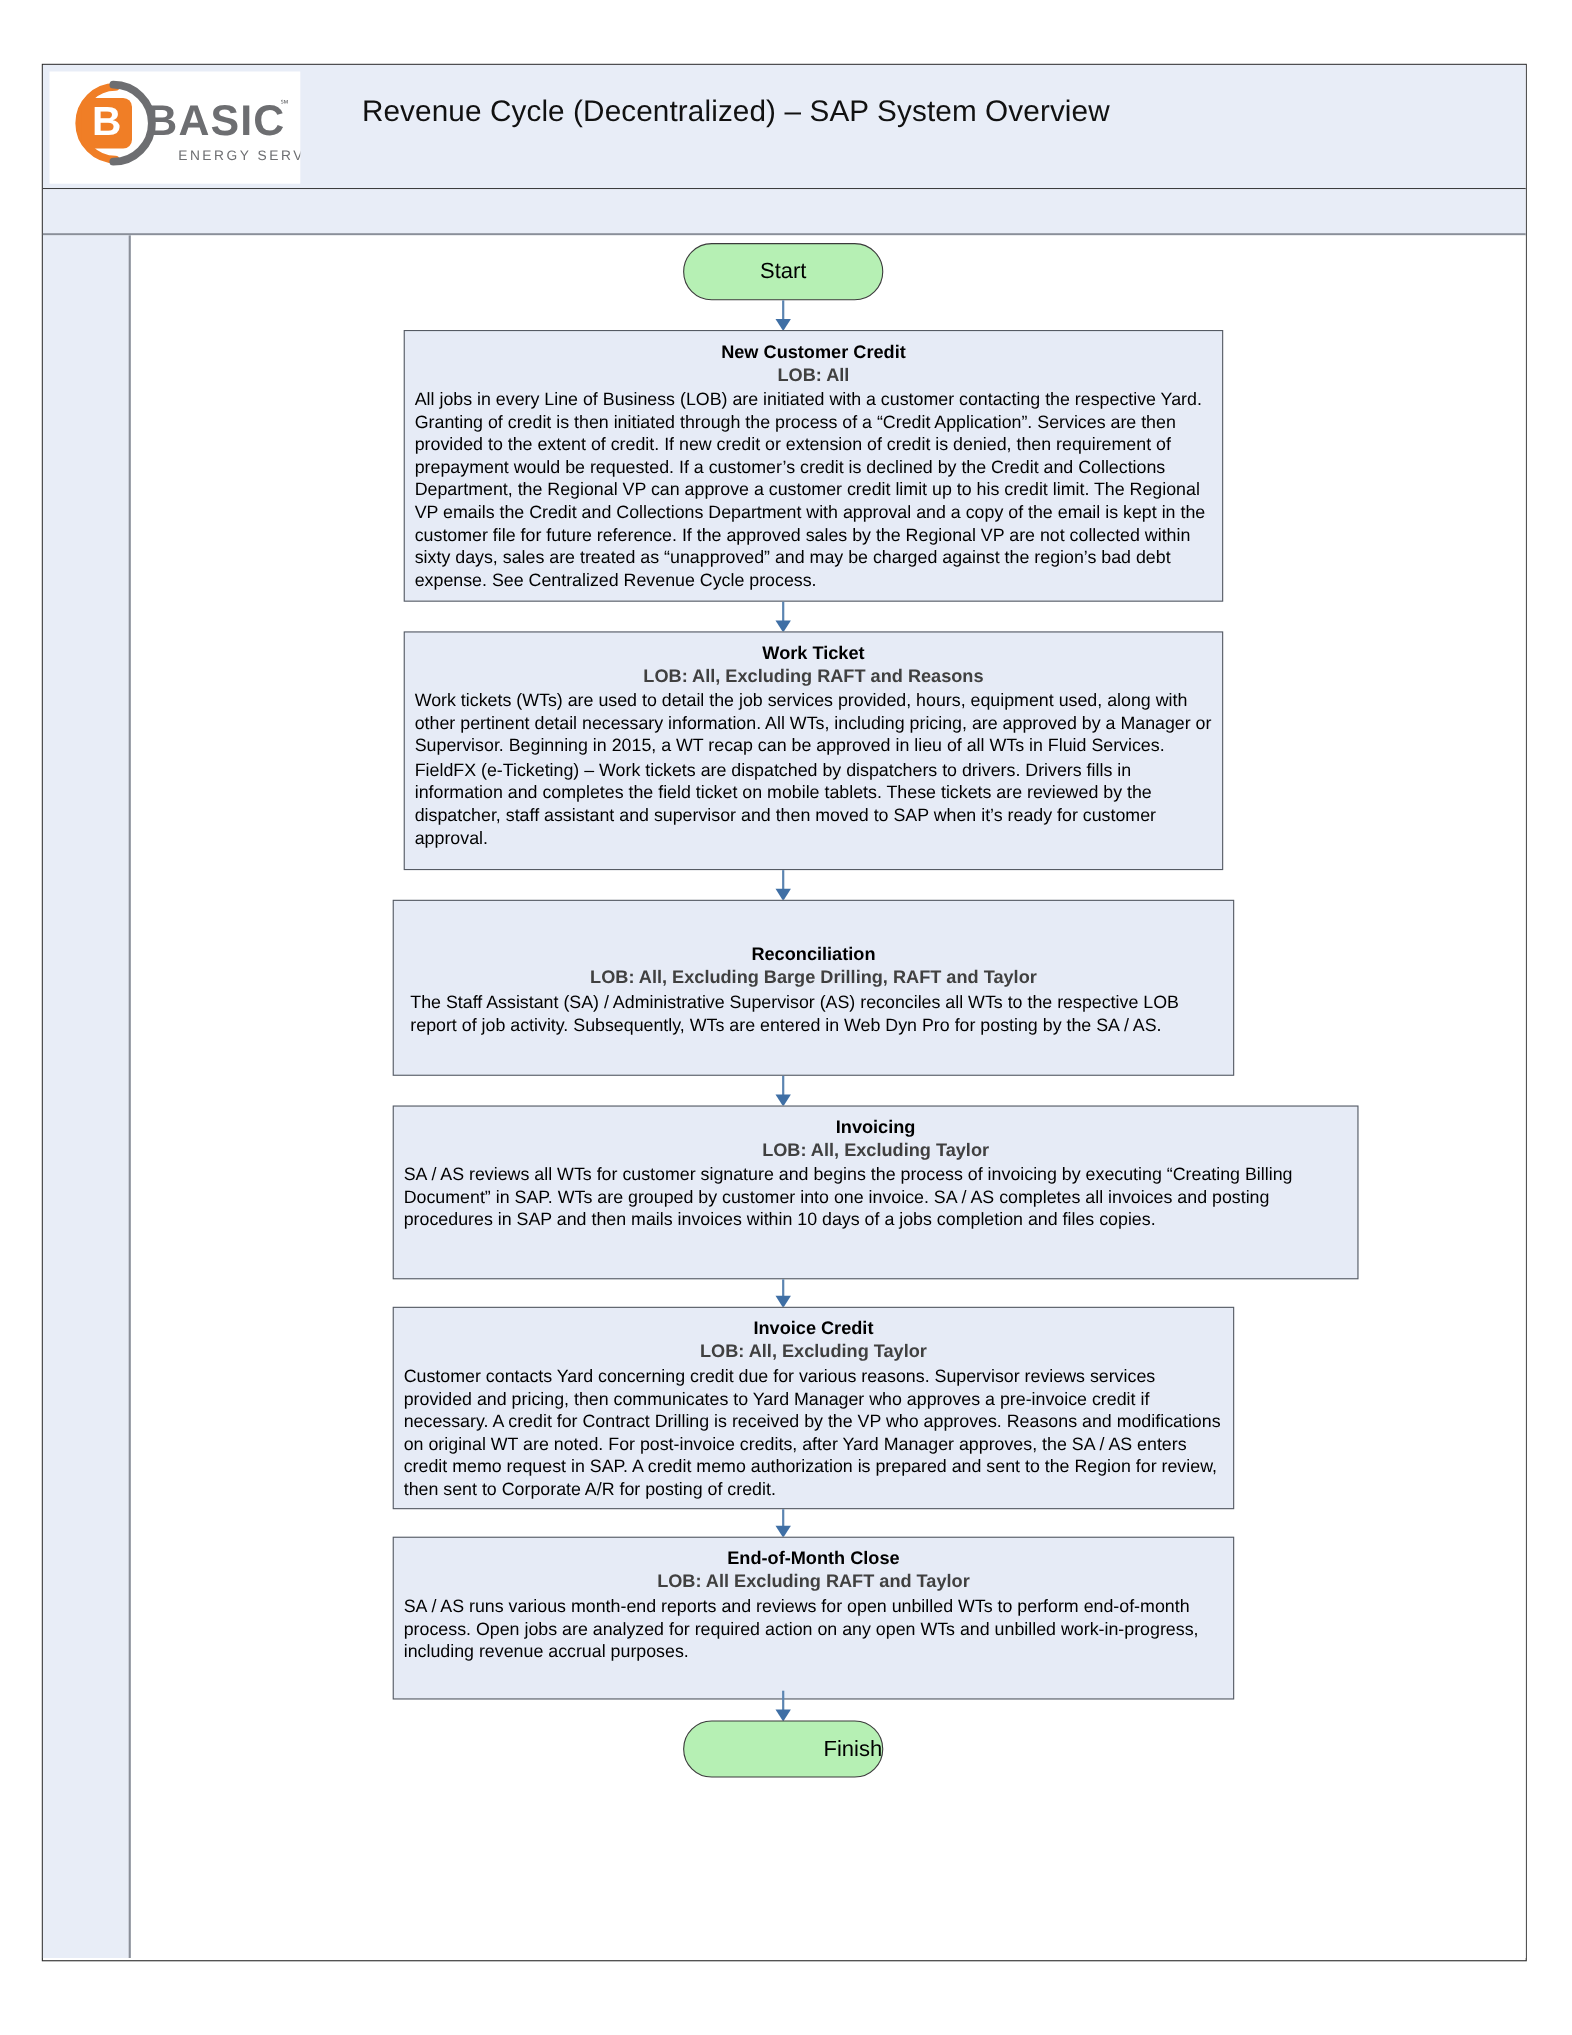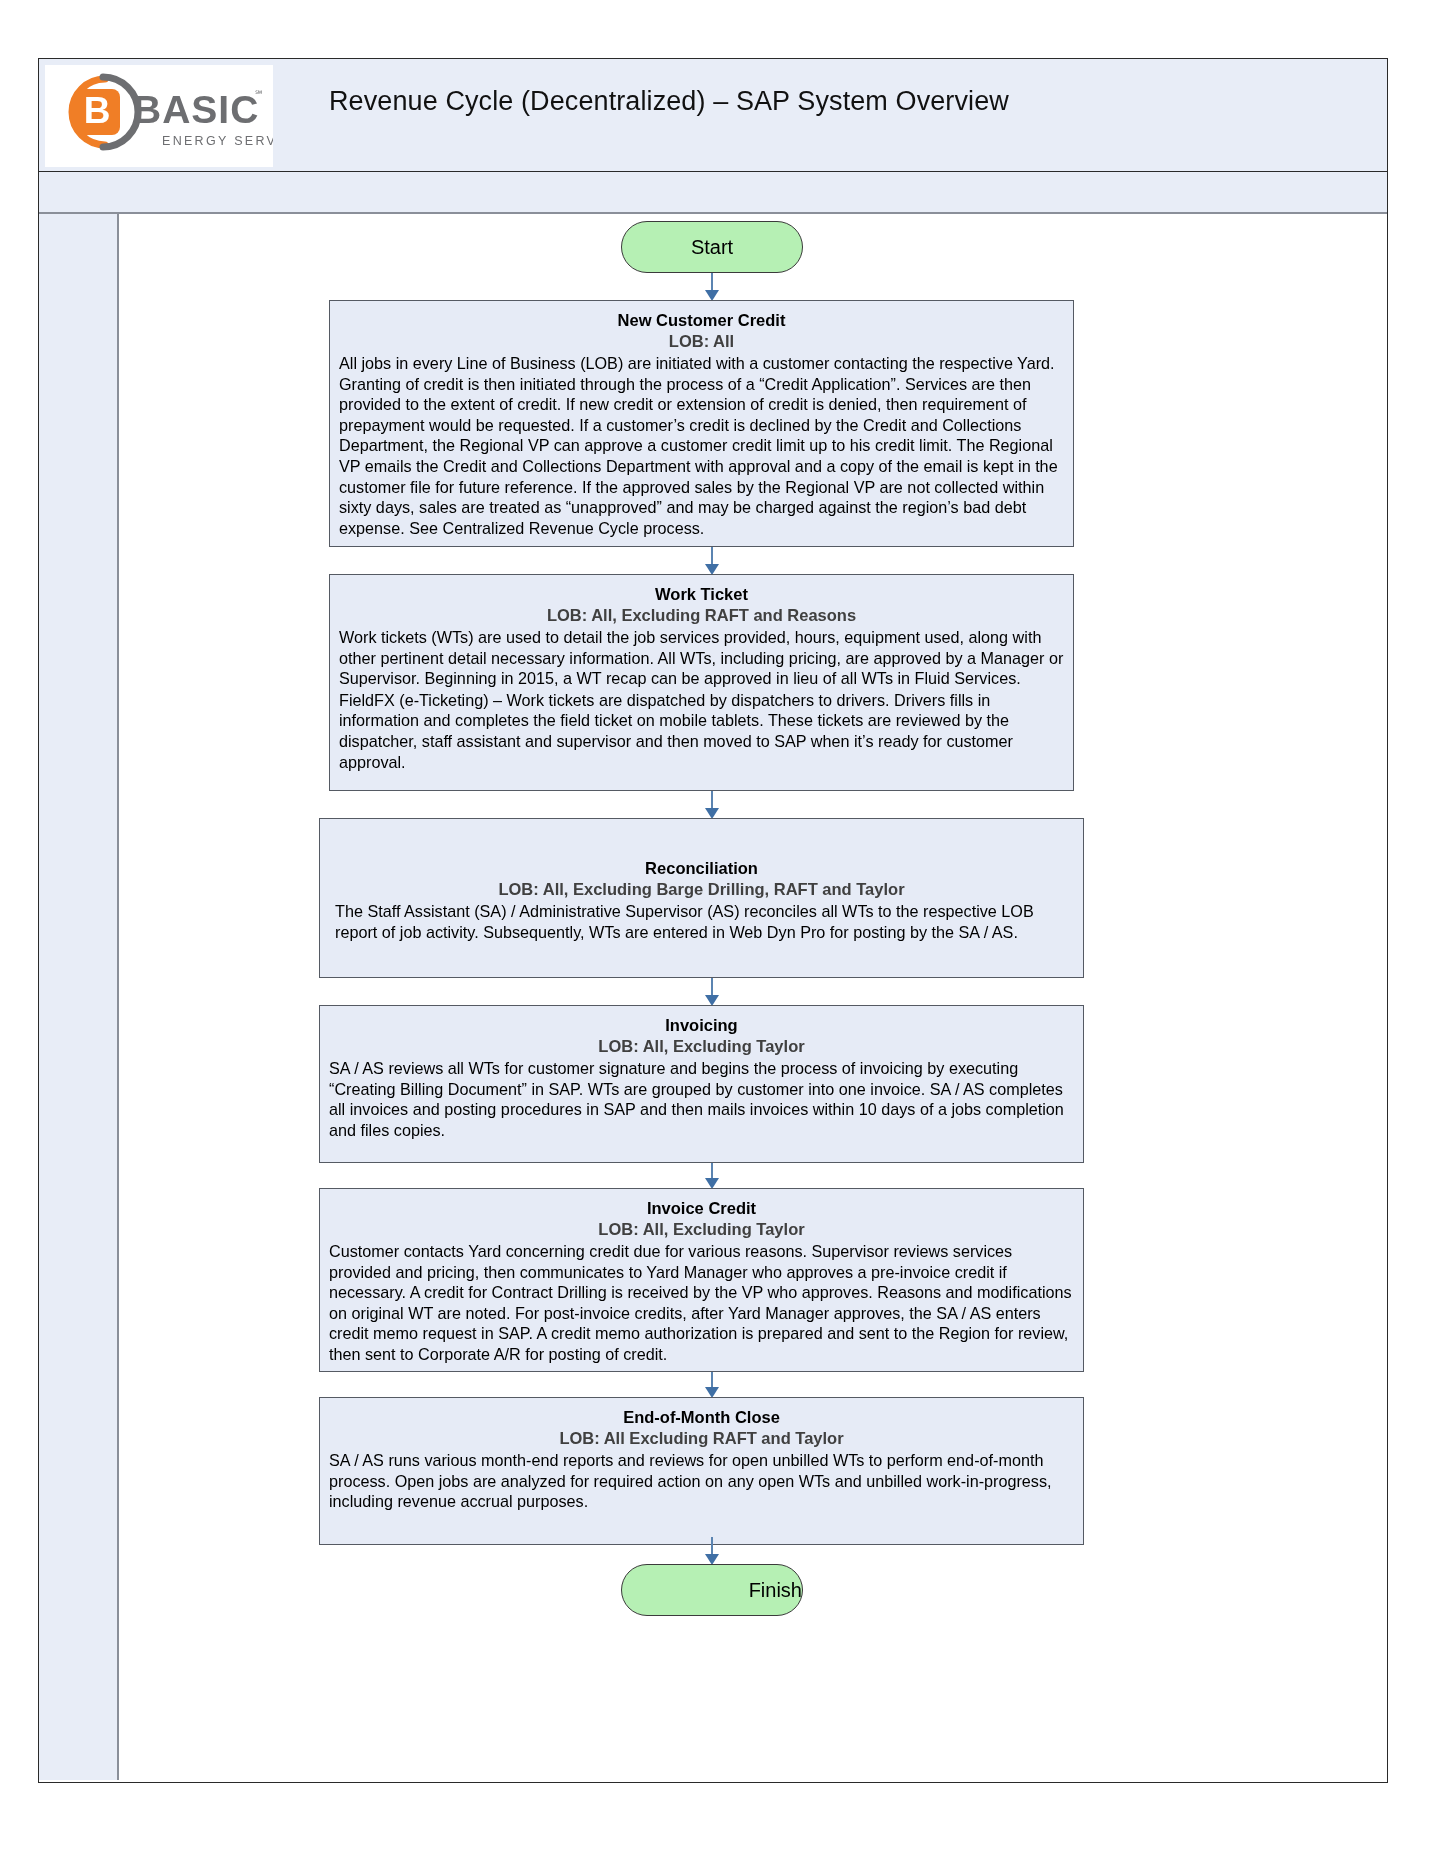--- a/index.html
+++ b/index.html
@@ -106,20 +106,21 @@
     color: #000;
     box-sizing: border-box;
   }
 
   .pbox {
     position: absolute;
     background: #e6ebf6;
     border: 1.5px solid #555a63;
     box-sizing: border-box;
     padding: 9px 9px 8px 9px;
+    margin-left: 38px;
   }
   .pbox .ptitle {
     text-align: center;
     font-weight: bold;
     font-size: 16.5px;
     line-height: 21px;
     color: #000;
   }
   .pbox .plob {
     text-align: center;
@@ -233,21 +234,21 @@
         <div class="ptitle" style="margin-top:30px;">Reconciliation</div>
         <div class="plob">LOB:  All, Excluding Barge Drilling, RAFT and Taylor</div>
         <div class="pbody indent-center">The Staff Assistant (SA) / Administrative Supervisor (AS) reconciles all WTs to the respective LOB report of job activity. Subsequently, WTs are entered in Web Dyn Pro for posting by the SA / AS.</div>
       </div>
 
       <div class="arrow" style="left:585px; top:764px; height:28px;">
         <div class="stem" style="height:18px;"></div>
         <div class="head" style="top:17px;"></div>
       </div>
 
-      <div class="pbox" style="left:200px; top:791px; width:765px; height:158px;">
+      <div class="pbox" style="left:200px; top:791px; width:878px; height:158px;">
         <div class="ptitle">Invoicing</div>
         <div class="plob">LOB:  All, Excluding Taylor</div>
         <div class="pbody">SA / AS reviews all WTs for customer signature and begins the process of invoicing by executing “Creating Billing Document” in SAP.  WTs are grouped by customer into one invoice.  SA / AS completes all invoices and posting procedures in SAP and then mails invoices within 10 days of a jobs completion and files copies.</div>
       </div>
 
       <div class="arrow" style="left:585px; top:949px; height:26px;">
         <div class="stem" style="height:16px;"></div>
         <div class="head" style="top:15px;"></div>
       </div>
 

